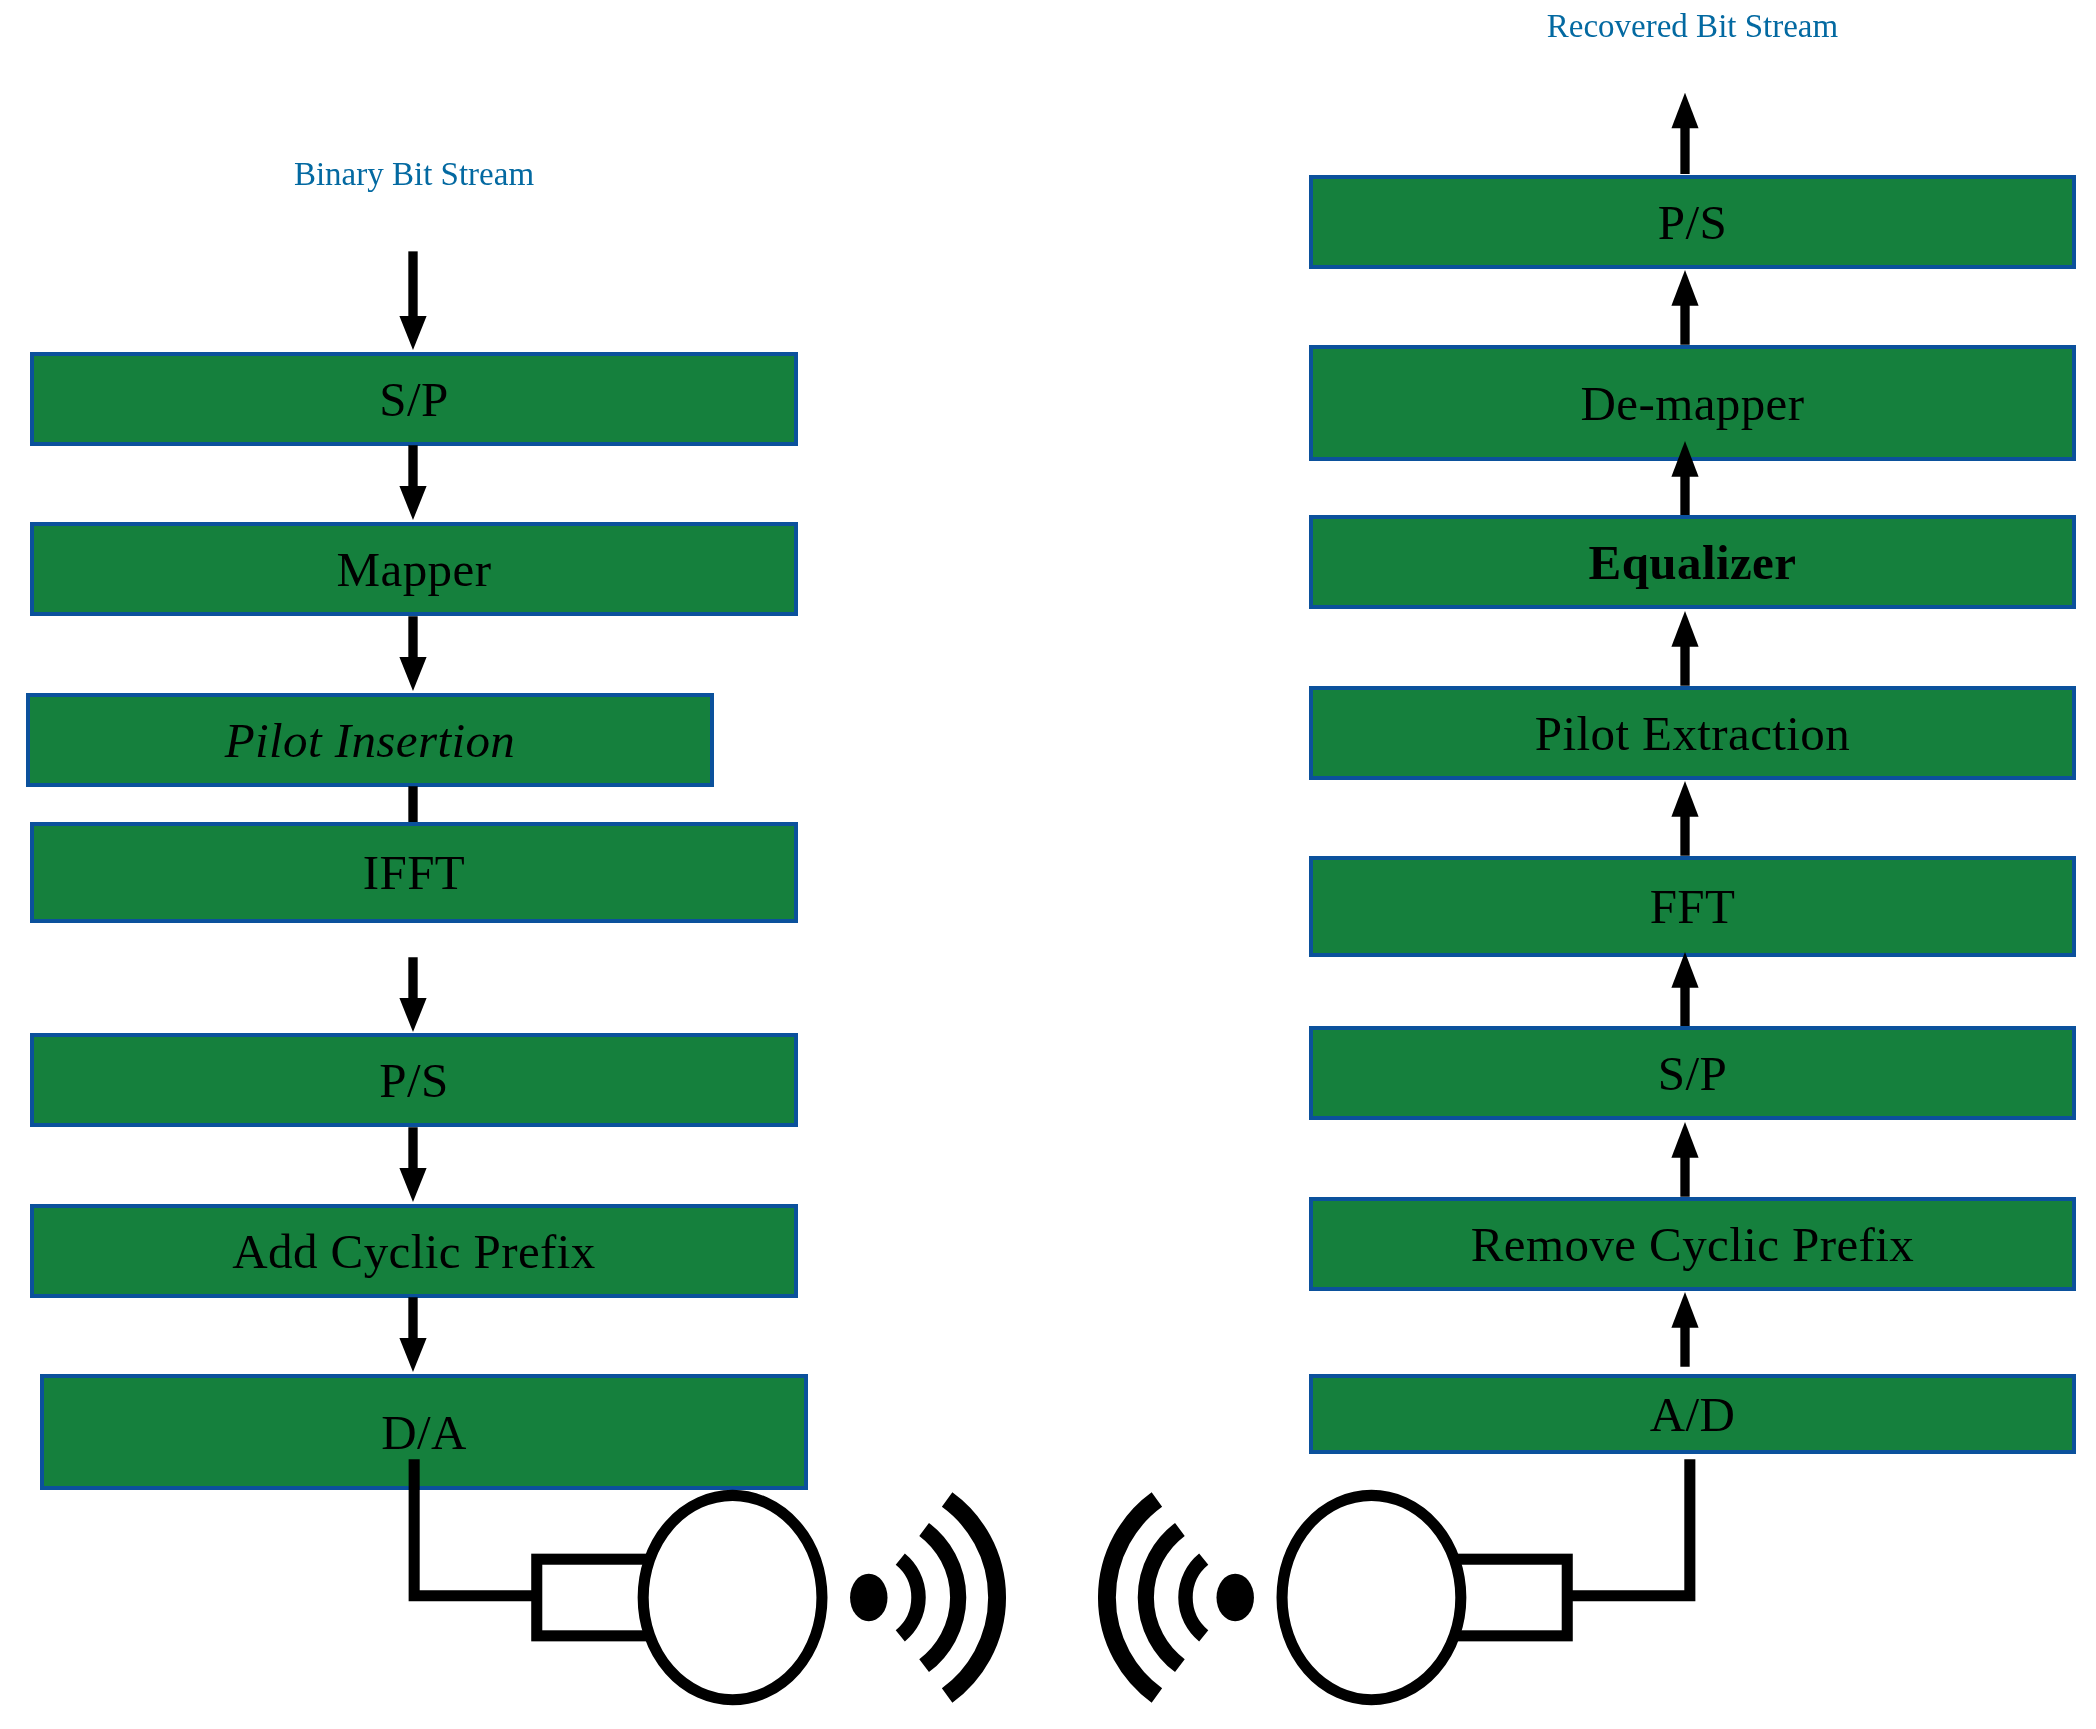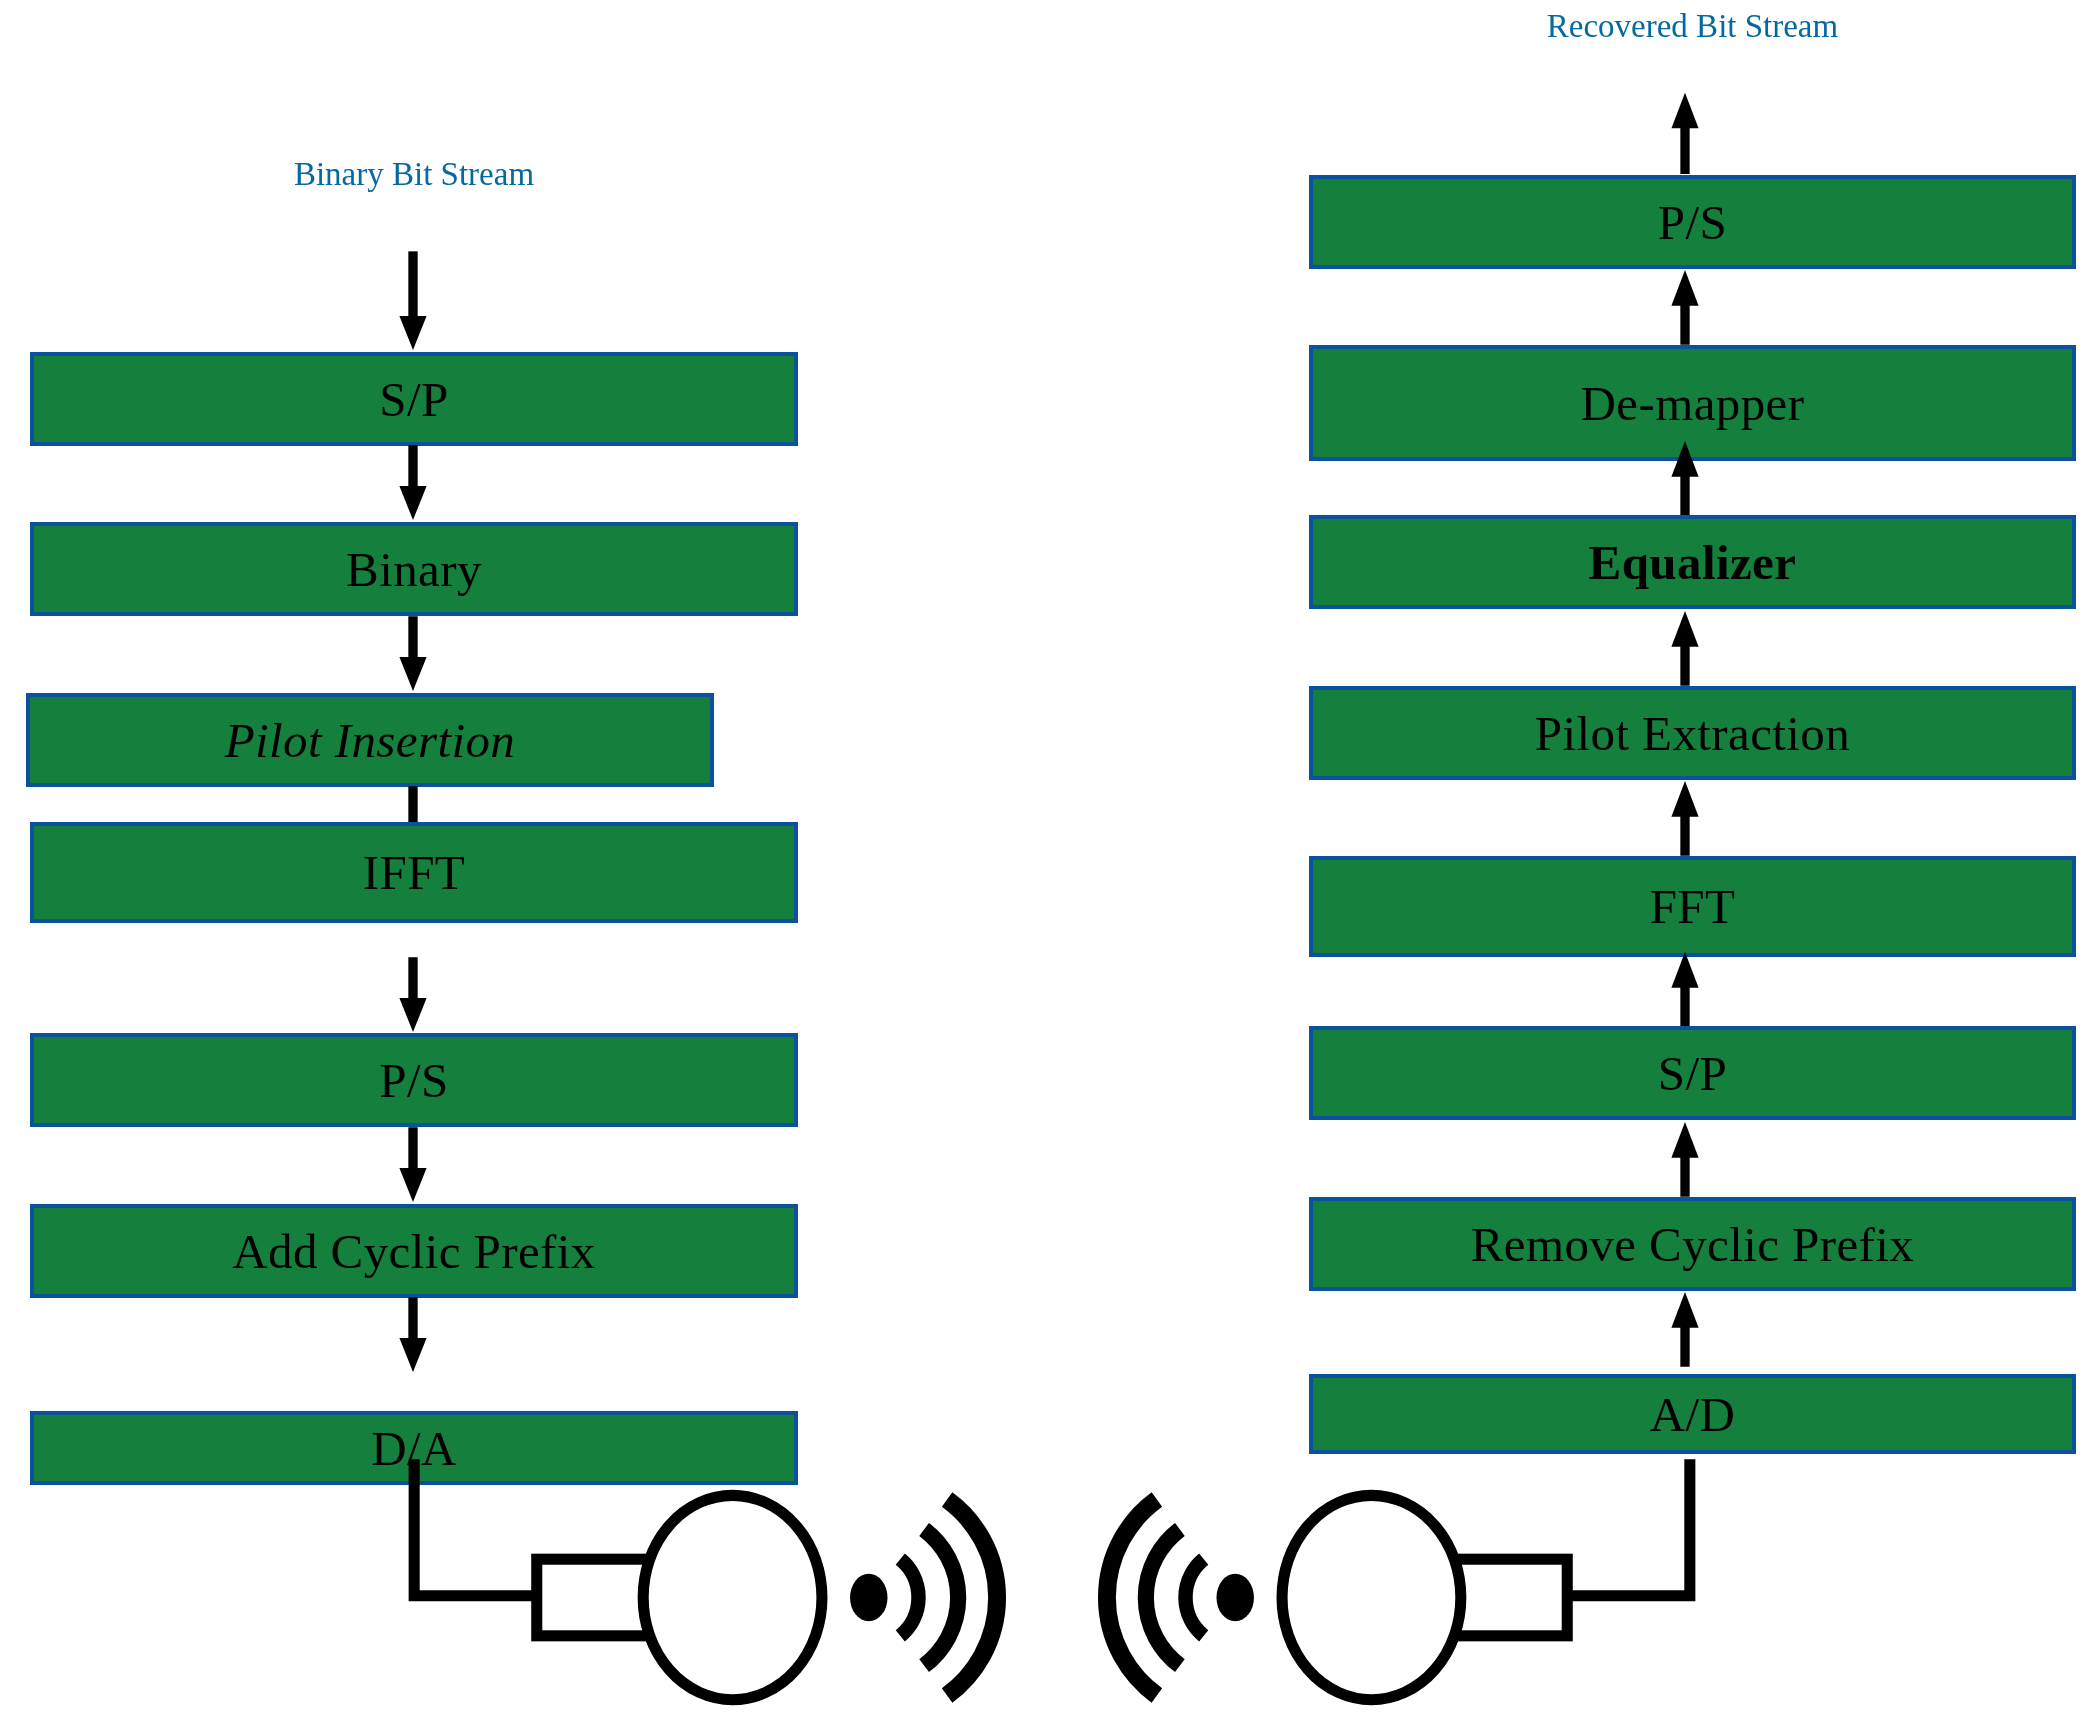--- a/index.html
+++ b/index.html
@@ -57,21 +57,21 @@
 
     <div class="blk" style="left:30px;top:352px;width:768px;height:94px;">S/P</div>
 
     <div class="arrow" style="left:396px;top:445px;width:34px;height:77px;">
       <svg width="34" height="77" viewBox="0 0 40 90">
         <line x1="20" y1="0" x2="20" y2="64" stroke="#000" stroke-width="11"></line>
         <polygon points="20,88 4,48 36,48" fill="#000"></polygon>
       </svg>
     </div>
 
-    <div class="blk" style="left:30px;top:522px;width:768px;height:94px;">Binary</div>
+    <div class="blk" style="left:30px;top:522px;width:768px;height:94px;">Mapper</div>
 
     <div class="arrow" style="left:396px;top:616px;width:34px;height:77px;">
       <svg width="34" height="77" viewBox="0 0 40 90">
         <line x1="20" y1="0" x2="20" y2="64" stroke="#000" stroke-width="11"></line>
         <polygon points="20,88 4,48 36,48" fill="#000"></polygon>
       </svg>
     </div>
 
     <div class="blk" style="left:26px;top:693px;width:688px;height:94px;font-style:italic;">Pilot Insertion</div>
 
@@ -102,21 +102,21 @@
 
     <div class="blk" style="left:30px;top:1204px;width:768px;height:94px;">Add Cyclic Prefix</div>
 
     <div class="arrow" style="left:396px;top:1297px;width:34px;height:77px;">
       <svg width="34" height="77" viewBox="0 0 40 90">
         <line x1="20" y1="0" x2="20" y2="64" stroke="#000" stroke-width="11"></line>
         <polygon points="20,88 4,48 36,48" fill="#000"></polygon>
       </svg>
     </div>
 
-    <div class="blk" style="left:30px;top:1374px;width:768px;height:74px;margin-top:37px;">D/A</div>
+    <div class="blk" style="left:40px;top:1374px;width:768px;height:116px;">D/A</div>
 
     <div class="antenna" style="left:375px;top:1461px;width:630px;height:256px;">
       <svg width="630" height="256" viewBox="0 0 740 300">
 
         <path d="M46,4 L46,158 L190,158" fill="none" stroke="#000" stroke-width="13" stroke-linecap="square"></path>
 
         <rect x="190" y="115" width="160" height="90" fill="#ffffff" stroke="#000" stroke-width="13"></rect>
 
         <ellipse cx="420" cy="160" rx="105" ry="120" fill="#ffffff" stroke="#000" stroke-width="13"></ellipse>
 

